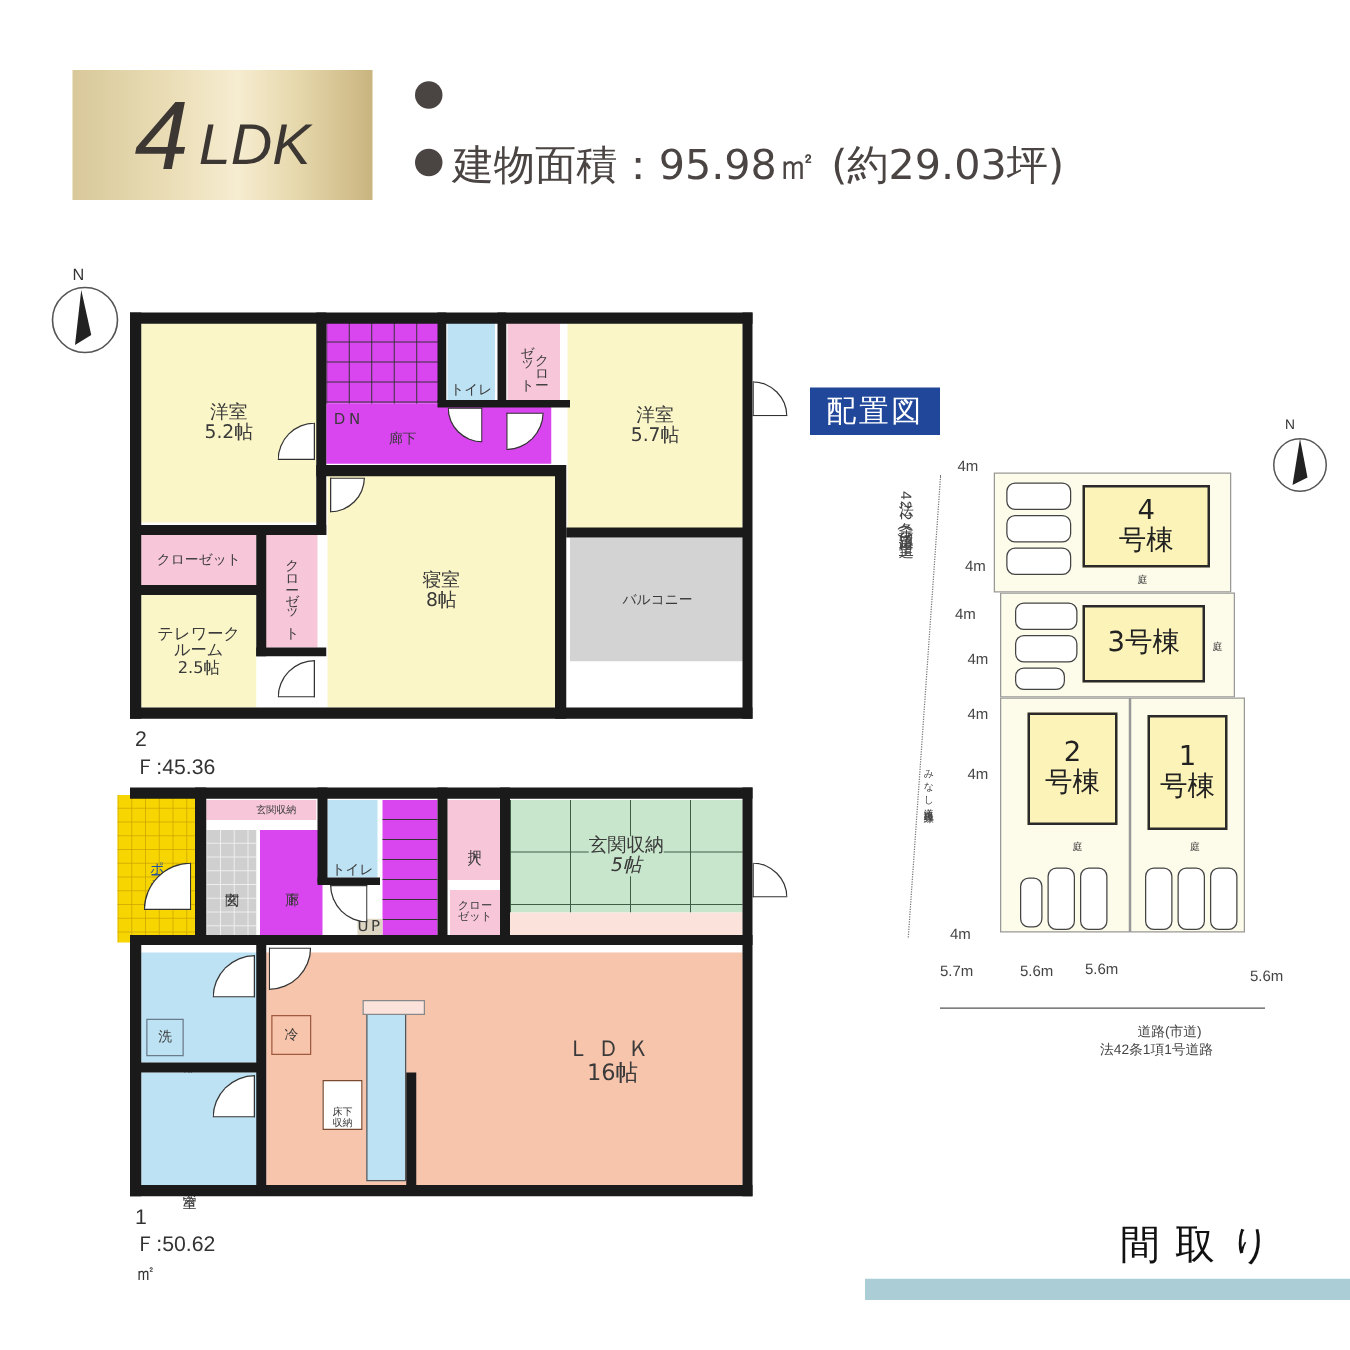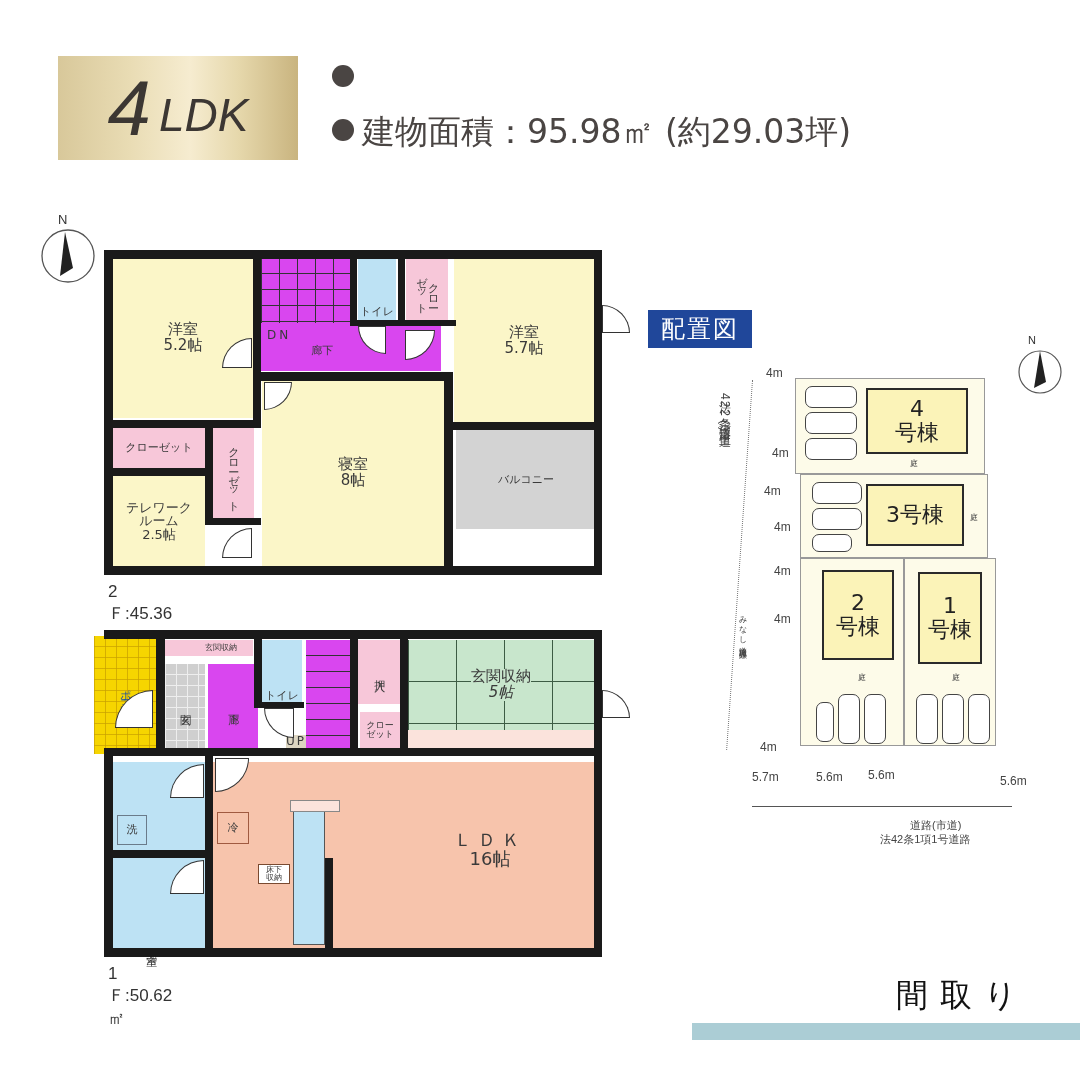--- a/index.html
+++ b/index.html
@@ -181,21 +181,21 @@
     <span>浴室</span>
   </div>
   <div class="room salmon" style="left:213px;top:762px;width:381px;height:186px;"></div>
   <div class="room" style="left:420px;top:820px;width:140px;height:60px;flex-direction:column;font-size:18px;">
     <span style="letter-spacing:6px;">ＬＤＫ</span>
     <span>16帖</span>
   </div>
   <div class="room small" style="left:217px;top:812px;width:32px;height:32px;border:1px solid #a05a40;">
     <span>冷</span>
   </div>
-  <div class="room small" style="left:258px;top:864px;width:32px;height:20px;border:1px solid #7a4a30;background:#fff;font-size:8px;white-space:pre;">
+  <div class="room small" style="left:258px;top:864px;width:32px;height:40px;border:1px solid #7a4a30;background:#fff;font-size:8px;white-space:pre;align-items:flex-end;">
     <span>床下
 収納</span>
   </div>
   <div class="room blue" style="left:293px;top:810px;width:32px;height:135px;border:1px solid #555;"></div>
   <div class="room" style="left:290px;top:800px;width:50px;height:12px;background:#fbe3dc;border:1px solid #888;"></div>
 
   <div class="wall" style="left:104px;top:630px;width:498px;height:9px;"></div>
   <div class="wall" style="left:104px;top:948px;width:498px;height:9px;"></div>
   <div class="wall" style="left:104px;top:754px;width:9px;height:203px;"></div>
   <div class="wall" style="left:594px;top:630px;width:8px;height:327px;"></div>

